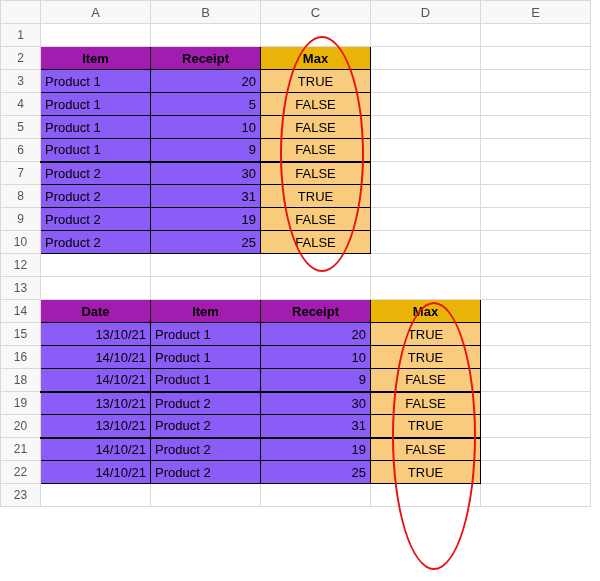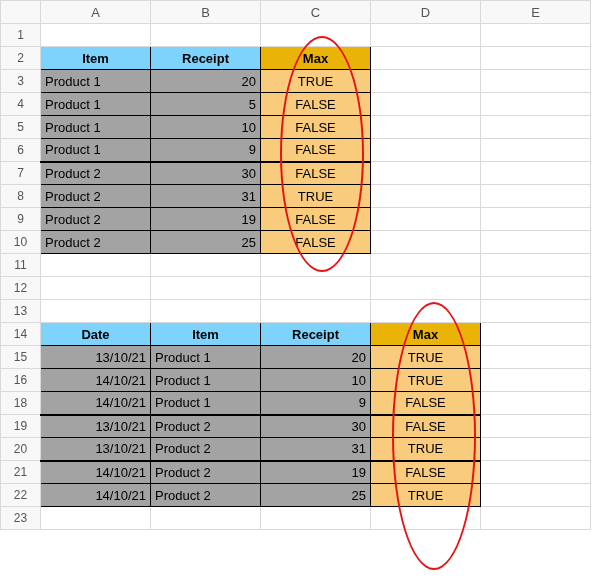--- a/index.html
+++ b/index.html
@@ -38,34 +38,34 @@
     width: 40px;
     font-size: 12px;
   }
   .colA { width: 110px; }
   .colB { width: 110px; }
   .colC { width: 110px; }
   .colD { width: 110px; }
   .colE { width: 110px; }
 
   .hdr {
-    background: #7dd3fc;
+    background: #a21caf;
     text-align: center;
     font-weight: bold;
     border: 1px solid #000 !important;
   }
   .hdr-max {
     background: #eab308;
     text-align: center;
     font-weight: bold;
     border: 1px solid #000 !important;
   }
   .cell {
     border: 1px solid #000 !important;
-    background: #a3a3a3;
+    background: #8b5cf6;
   }
   .cell-left { text-align: left; }
   .cell-right { text-align: right; }
   .cell-max {
     background: #f9cb7d;
     text-align: center;
     border: 1px solid #000 !important;
     margin-top: 35px;
   }
   .thick-bottom {
@@ -169,28 +169,20 @@
   <tr>
     <td class="rowhead">10</td>
     <td class="cell cell-left">Product 2</td>
     <td class="cell cell-right">25</td>
     <td class="cell-max">FALSE</td>
     <td></td>
         <td></td>
   </tr>
 
   <tr>
-        <td class="rowhead">11</td>
-        <td></td>
-        <td></td>
-        <td></td>
-        <td></td>
-        <td></td>
-      </tr>
-  <tr>
         <td class="rowhead">12</td>
         <td></td>
         <td></td>
         <td></td>
         <td></td>
         <td></td>
       </tr>
   <tr>
         <td class="rowhead">13</td>
         <td></td>

